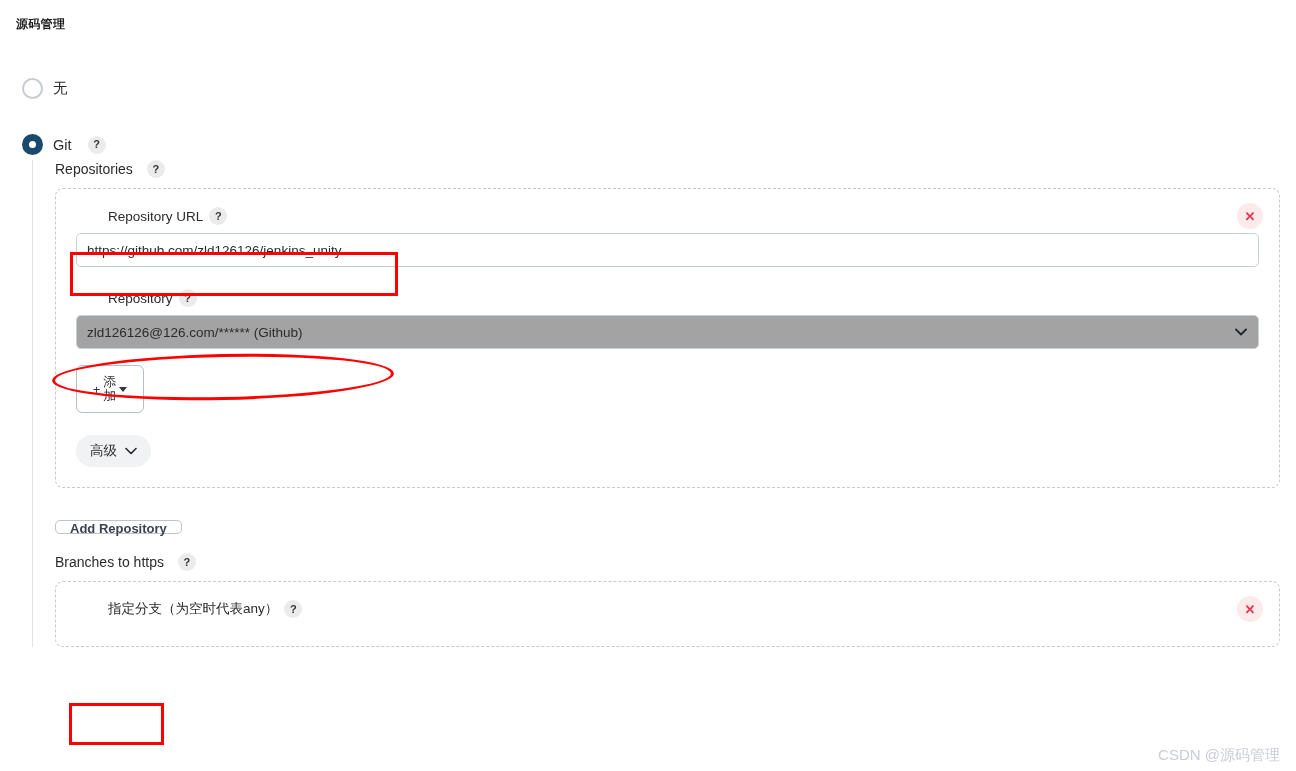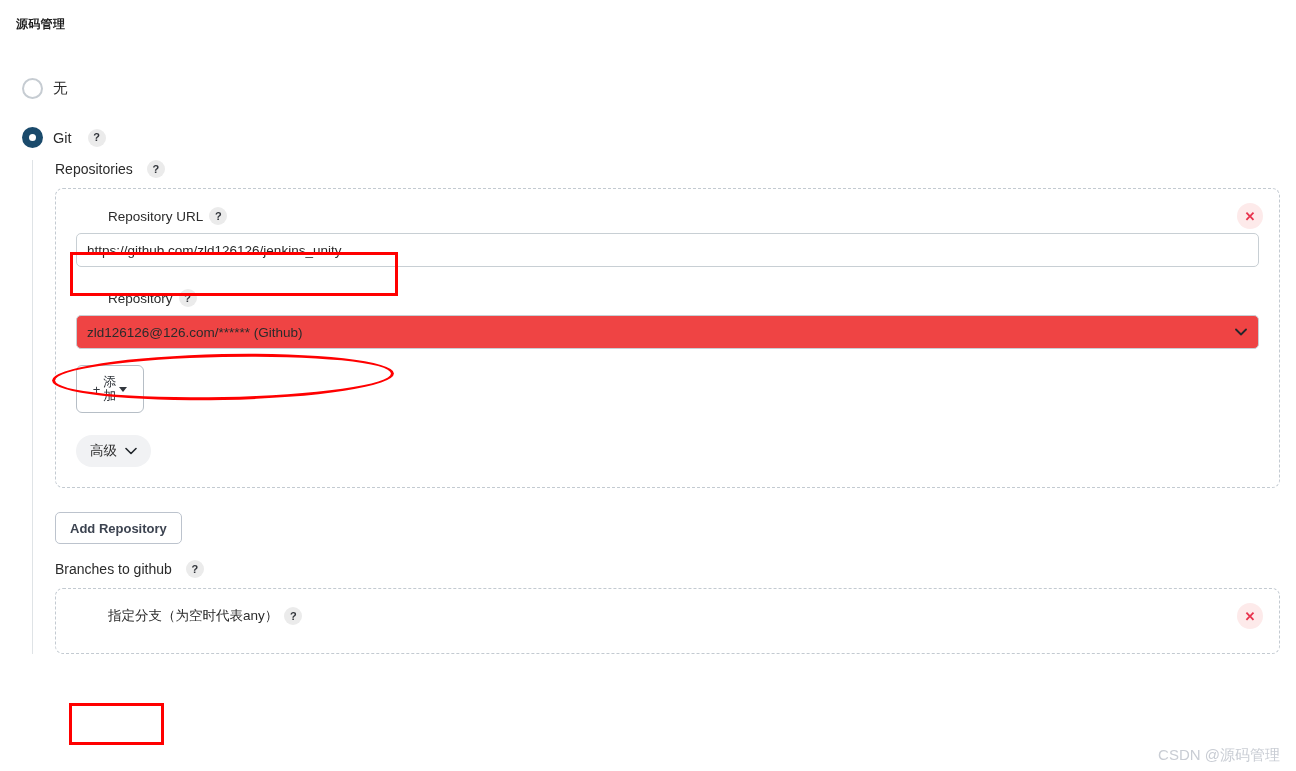--- a/index.html
+++ b/index.html
@@ -24,21 +24,21 @@
   }
 
   
   .radio-row {
     position: absolute;
     display: flex;
     align-items: center;
     gap: 10px;
   }
   .radio-row.none { left: 22px; top: 78px; }
-  .radio-row.git  { left: 22px; top: 127px; }
+  .radio-row.git  { left: 22px; top: 134px; }
 
   .radio {
     width: 21px; height: 21px;
     border-radius: 50%;
     border: 2px solid #c6ccd2;
     background: #fff;
     flex: 0 0 auto;
     position: relative;
   }
   .radio.checked {
@@ -125,21 +125,21 @@
     padding: 12px 10px;
     outline: none;
   }
 
   .select-wrap { position: relative; width: 100%; }
   .select-input {
     width: 100%;
     height: 34px;
     border: 1px solid #c8cfd4;
     border-radius: 5px;
-    background: #ef4444;
+    background: #a3a3a3;
     font-family: inherit;
     font-size: 13.5px;
     color: #2b2b2b;
     padding: 0 34px 0 10px;
     display: flex;
     align-items: center;
   }
   .select-chevron {
     position: absolute;
     right: 12px; top: 50%;
@@ -183,22 +183,22 @@
     border: none;
     border-radius: 16px;
     background: #f1f2f4;
     font-family: inherit;
     font-size: 13.5px;
     color: #2b2b2b;
     cursor: pointer;
   }
 
   .add-repo-btn {
-    margin-top: 24px;
-    height: 32px;
+    margin-top: 32px;
+    height: 14px;
     padding: 0 14px;
     border: 1px solid #bcc3cd;
     border-radius: 5px;
     background: #fff;
     font-family: inherit;
     font-size: 13px;
     font-weight: bold;
     color: #3c4350;
     cursor: pointer;
   }
@@ -315,21 +315,21 @@
           </svg>
         </button>
       </div>
     </div>
 
     <button class="add-repo-btn">Add Repository</button>
 
     <div class="spacer-16"></div>
 
     <div class="field-label">
-      <span>Branches to github</span>
+      <span>Branches to https</span>
       <span class="help">?</span>
     </div>
 
     
     <div class="dashed-block">
       <button class="del-btn">✕</button>
 
       <div class="sub-label">
         <span>指定分支（为空时代表any）</span>
         <span class="help">?</span>

